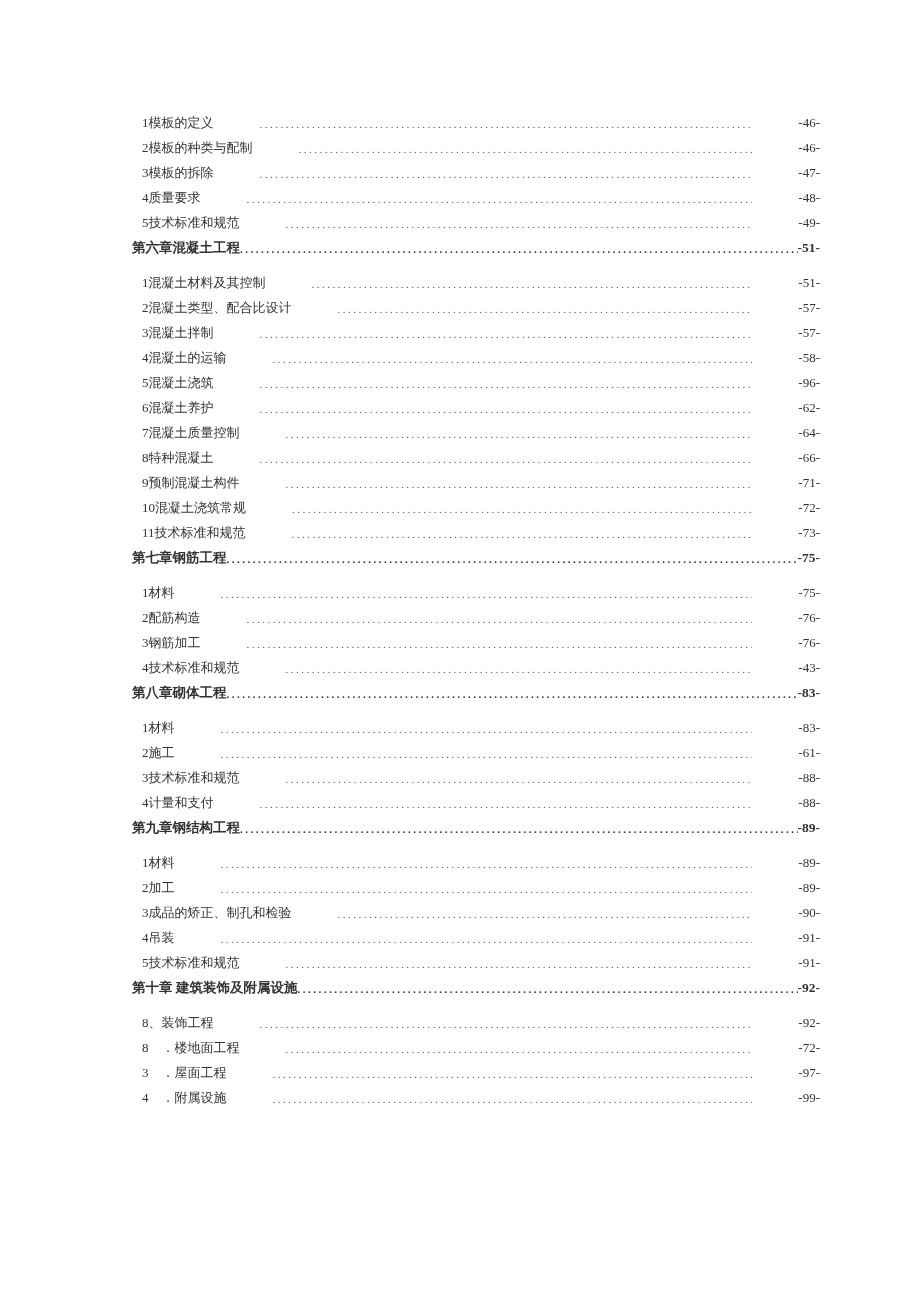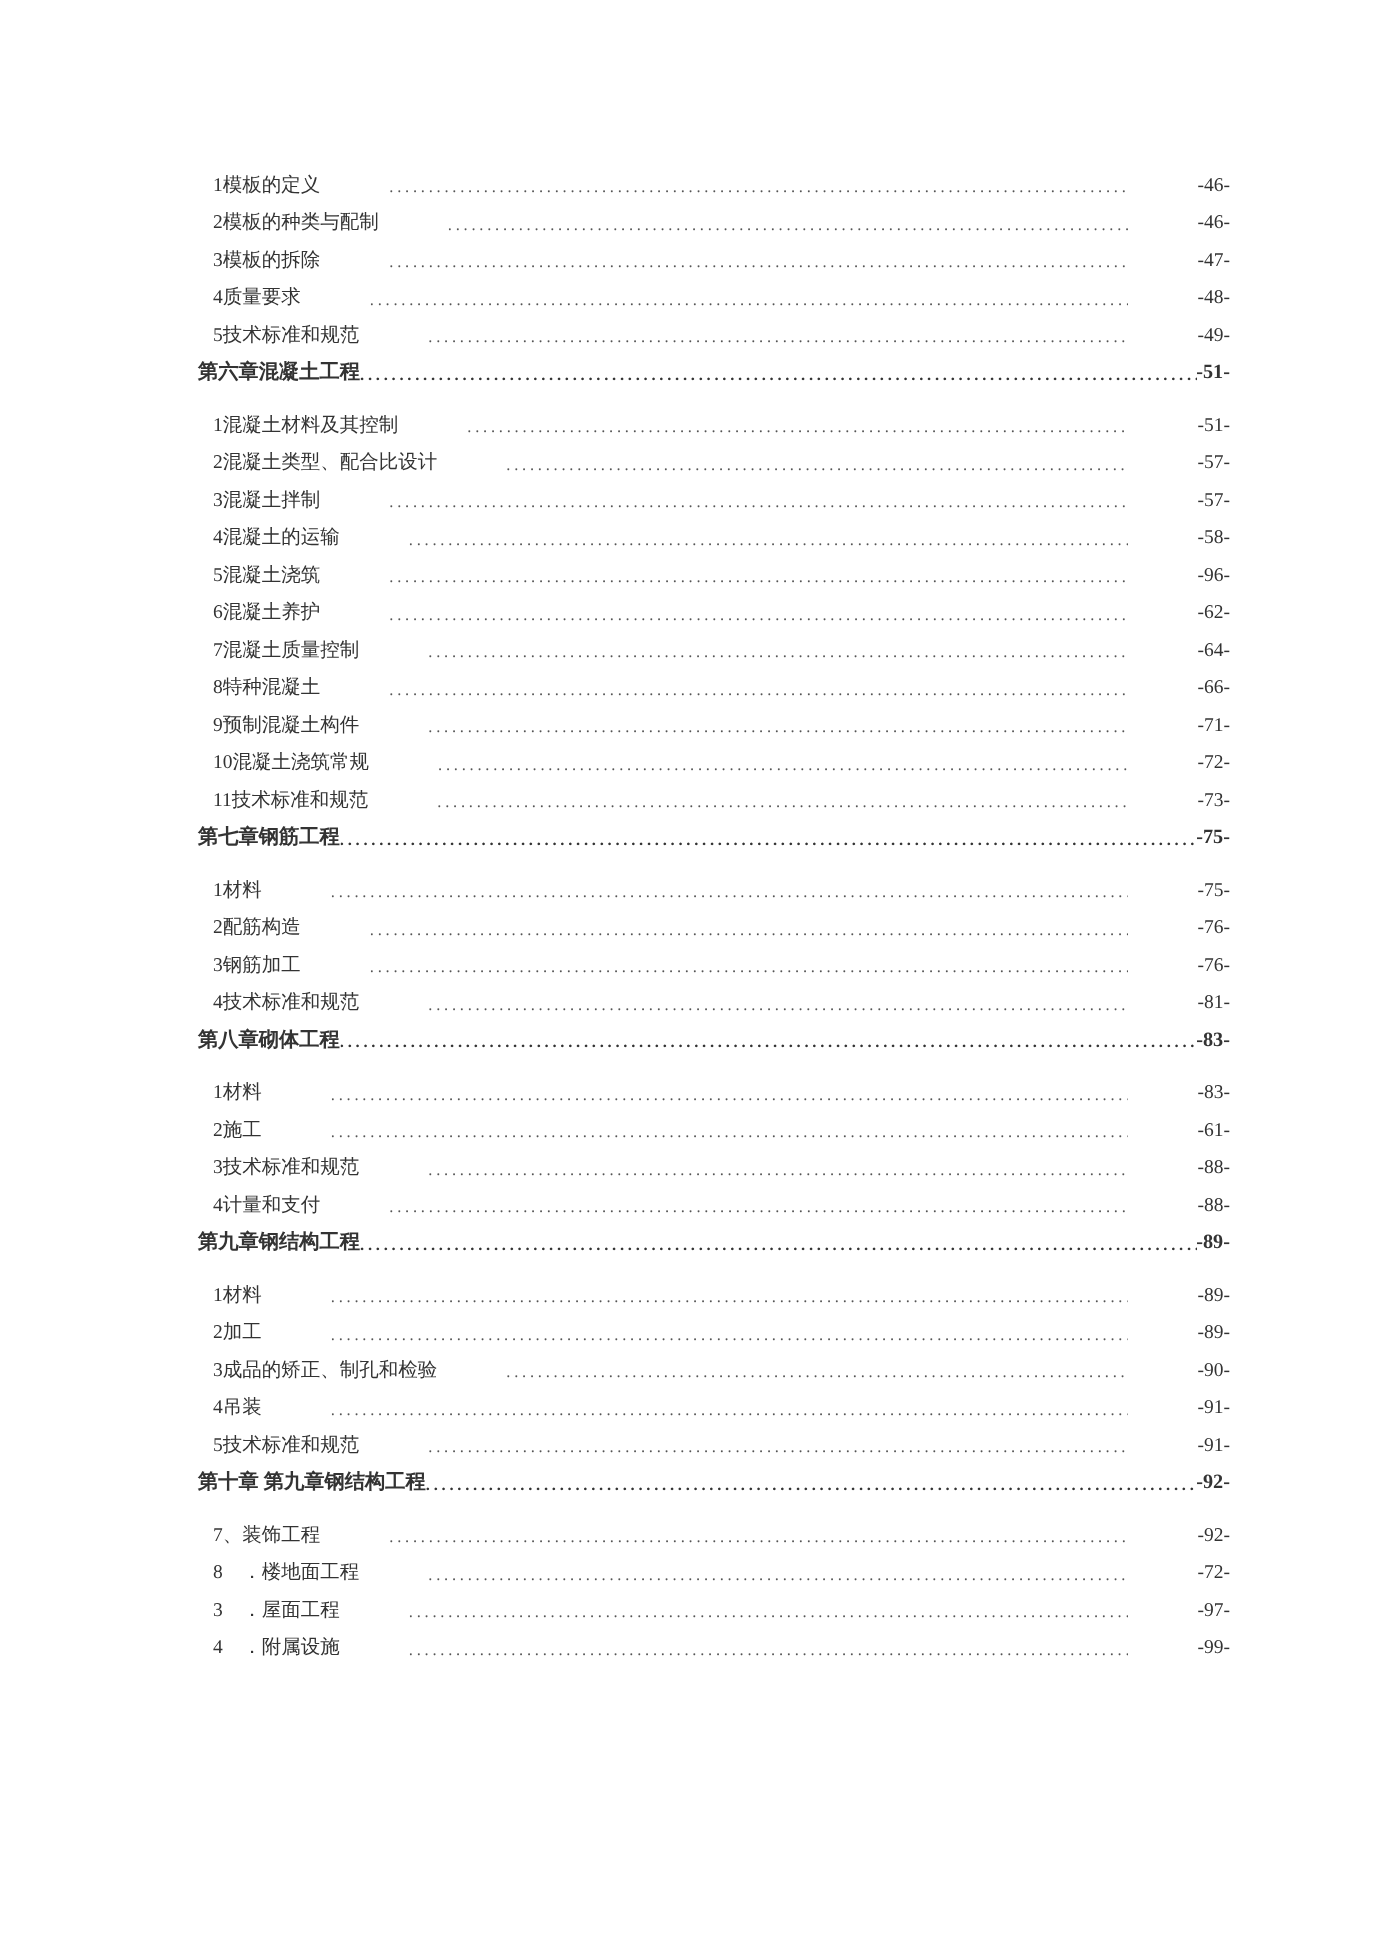--- a/index.html
+++ b/index.html
@@ -146,21 +146,21 @@
       <span class="toc-page">-76-</span>
     </div>
     <div class="toc-item toc-sub">
       <span class="toc-title">3钢筋加工</span>
       <span class="toc-dots">............................................................................................................................................................................................................................</span>
       <span class="toc-page">-76-</span>
     </div>
     <div class="toc-item toc-sub">
       <span class="toc-title">4技术标准和规范</span>
       <span class="toc-dots">............................................................................................................................................................................................................................</span>
-      <span class="toc-page">-81-</span>
+      <span class="toc-page">-43-</span>
     </div>
     <div class="toc-item toc-chapter">
       <span class="toc-title">第八章砌体工程</span>
       <span class="toc-dots">............................................................................................................................................................................................................................</span>
       <span class="toc-page">-83-</span>
     </div>
     <div class="toc-item toc-sub">
       <span class="toc-title">1材料</span>
       <span class="toc-dots">............................................................................................................................................................................................................................</span>
       <span class="toc-page">-83-</span>
@@ -204,26 +204,26 @@
       <span class="toc-title">4吊装</span>
       <span class="toc-dots">............................................................................................................................................................................................................................</span>
       <span class="toc-page">-91-</span>
     </div>
     <div class="toc-item toc-sub">
       <span class="toc-title">5技术标准和规范</span>
       <span class="toc-dots">............................................................................................................................................................................................................................</span>
       <span class="toc-page">-91-</span>
     </div>
     <div class="toc-item toc-chapter">
-      <span class="toc-title">第十章 第九章钢结构工程</span>
+      <span class="toc-title">第十章 建筑装饰及附属设施</span>
       <span class="toc-dots">............................................................................................................................................................................................................................</span>
       <span class="toc-page">-92-</span>
     </div>
     <div class="toc-item toc-sub">
-      <span class="toc-title">7、装饰工程</span>
+      <span class="toc-title">8、装饰工程</span>
       <span class="toc-dots">............................................................................................................................................................................................................................</span>
       <span class="toc-page">-92-</span>
     </div>
     <div class="toc-item toc-sub">
       <span class="toc-title">8　．楼地面工程</span>
       <span class="toc-dots">............................................................................................................................................................................................................................</span>
       <span class="toc-page">-72-</span>
     </div>
     <div class="toc-item toc-sub">
       <span class="toc-title">3　．屋面工程</span>

